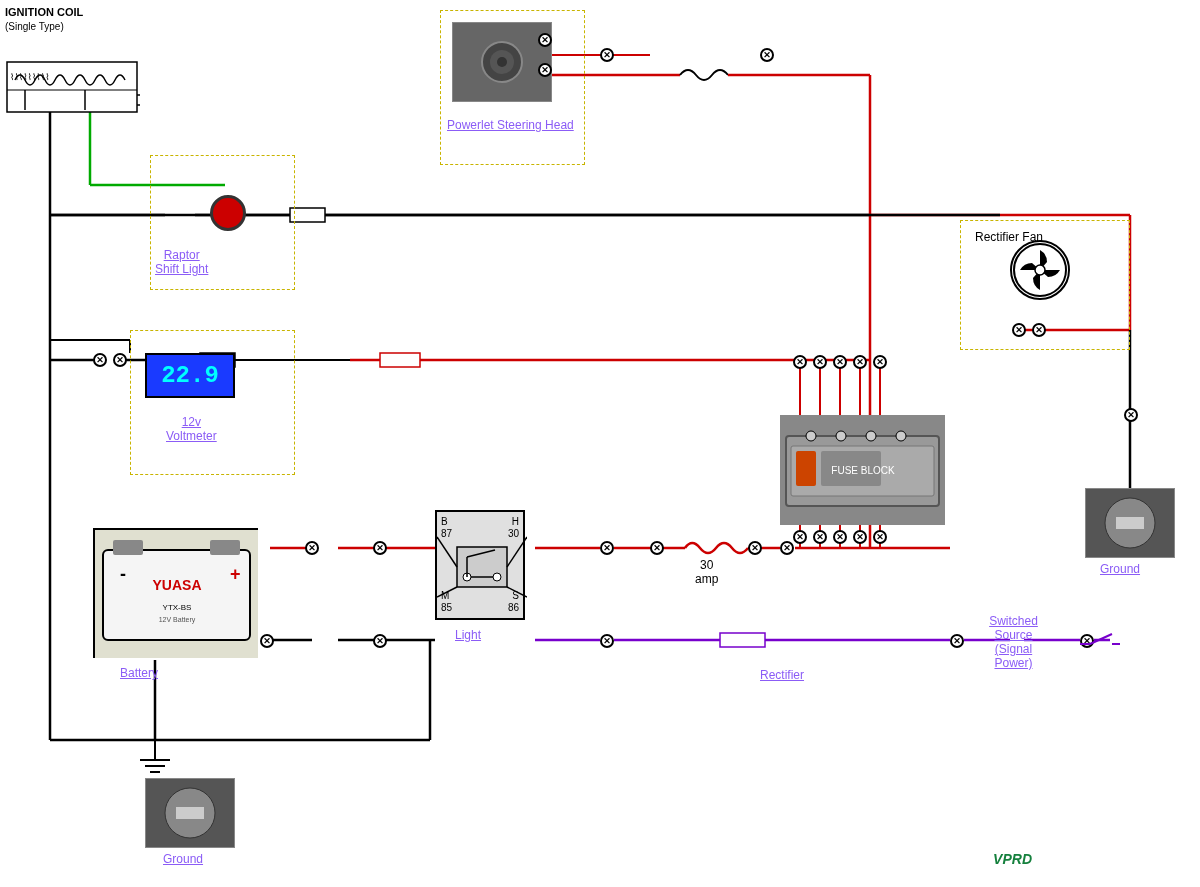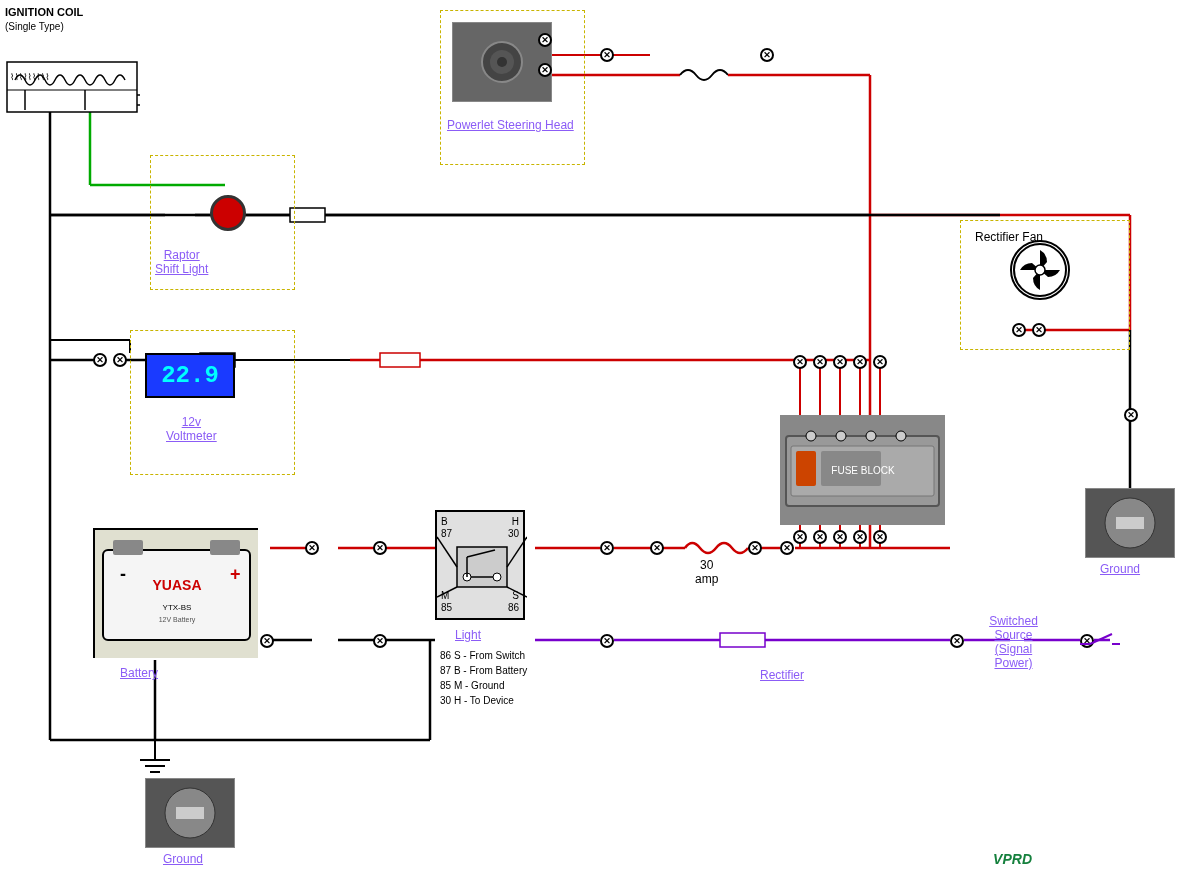--- a/index.html
+++ b/index.html
@@ -359,26 +359,20 @@
 
       <line x1="30" y1="45" x2="30" y2="65" stroke="#000" stroke-width="1.5"></line>
       <line x1="30" y1="45" x2="58" y2="38" stroke="#000" stroke-width="1.5"></line>
     </svg>
   </div>
 
   <div class="label" style="left:455px;top:628px;">
     <a href="#">Light</a>
   </div>
 
-  <div class="label small" style="left:440px;top:648px;line-height:1.5;">
-    86 S - From Switch<br>
-    87 B - From Battery<br>
-    85 M - Ground<br>
-    30 H - To Device
-  </div>
 
   <div class="img-placeholder" style="left:780px;top:415px;width:165px;height:110px;background:#999;">
     <svg width="163" height="108" viewBox="0 0 163 108">
       <rect width="163" height="108" fill="#888"></rect>
 
       <rect x="5" y="20" width="153" height="70" rx="3" fill="#999" stroke="#555" stroke-width="2"></rect>
       <rect x="10" y="30" width="143" height="50" rx="2" fill="#aaa" stroke="#777" stroke-width="1"></rect>
 
       <rect x="15" y="35" width="20" height="35" fill="#cc4400" rx="2"></rect>
       <rect x="40" y="35" width="60" height="35" fill="#888" rx="2"></rect>

